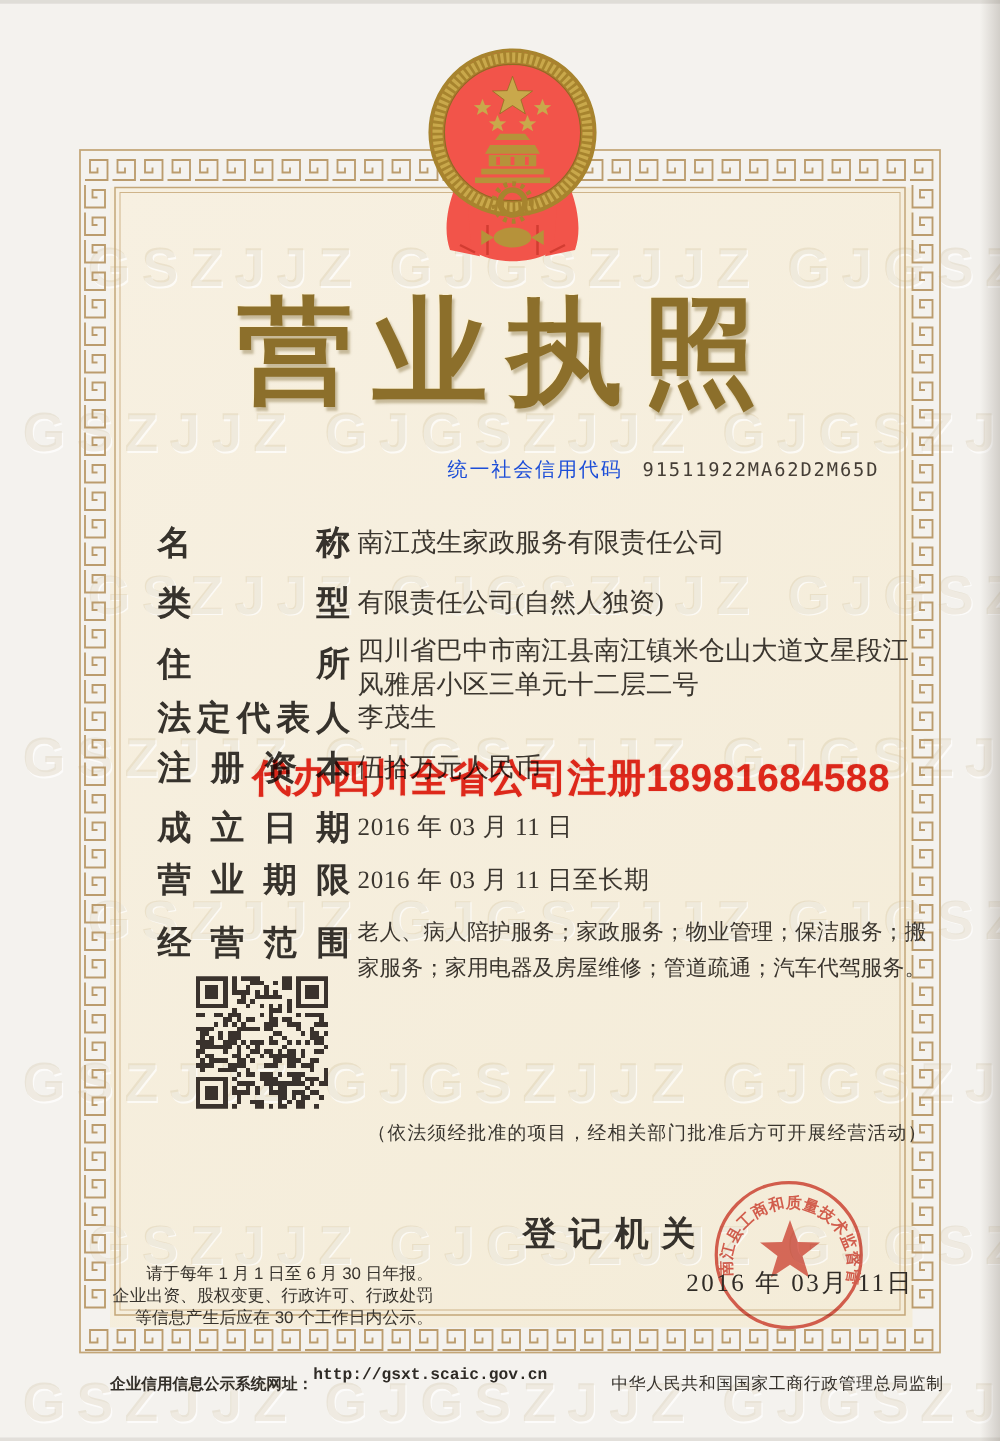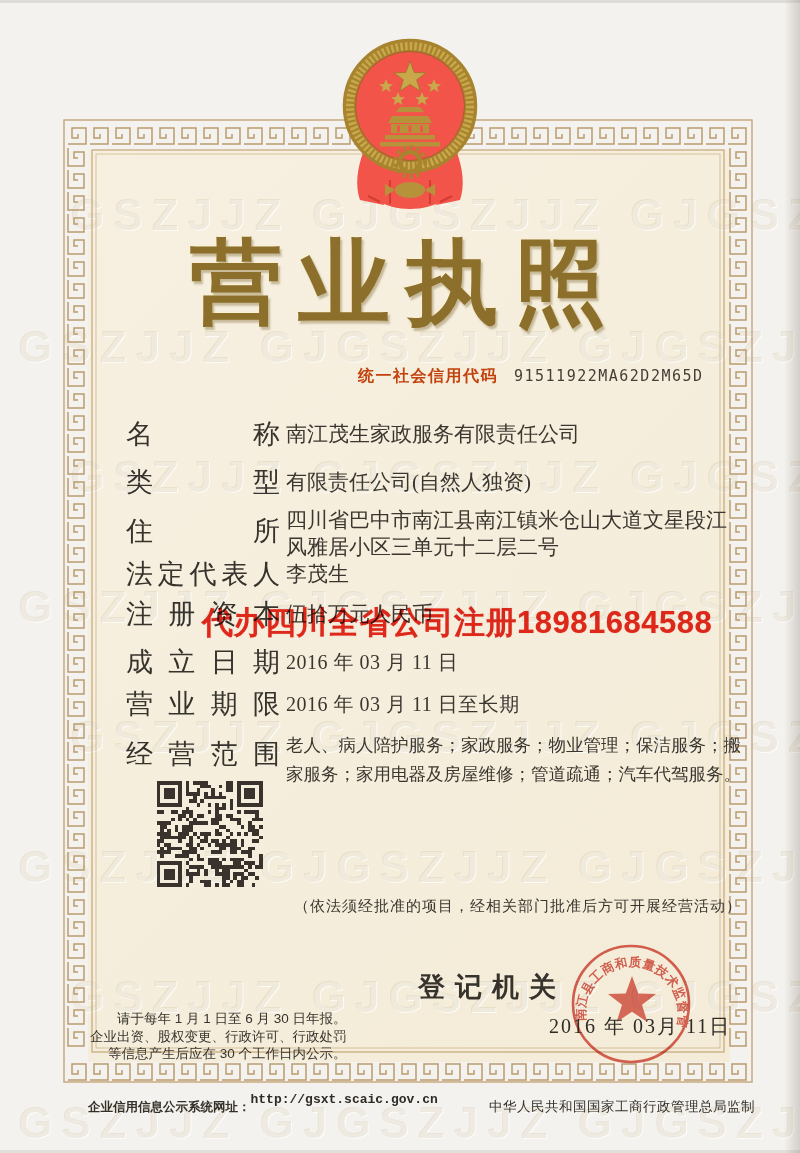--- a/index.html
+++ b/index.html
@@ -19,26 +19,26 @@
         text-shadow:1px 1px 0 rgba(255,255,255,.7);user-select:none;}
 
   .emblem{position:absolute;left:330px;top:28px;z-index:3;}
 
   .title{position:absolute;top:232px;left:0;width:800px;text-align:center;z-index:2;
         font-size:92px;line-height:1.1;font-weight:bold;letter-spacing:16px;padding-left:12px;
         color:#8c6f2b;box-sizing:border-box;
         text-shadow:2px 3px 2px rgba(110,85,25,.35),-1px -1px 1px rgba(255,240,200,.55);}
 
   .credit-line{position:absolute;left:358px;top:366px;display:flex;gap:16px;align-items:baseline;z-index:2;}
-  .credit-label{font-size:16px;font-weight:700;letter-spacing:1.5px;color:#c2410c;}
+  .credit-label{font-size:16px;font-weight:400;letter-spacing:1.5px;color:#1d4ed8;}
   .credit-code{font-family:"DejaVu Sans Mono",monospace;font-size:15px;letter-spacing:1.5px;color:#453e36;}
 
   .fields{position:absolute;left:0;top:0;width:800px;height:1153px;z-index:2;pointer-events:none;}
   .field-row{position:absolute;left:126px;display:flex;}
-  .field-label{width:154px;flex:none;font-size:27px;font-weight:400;color:#36322c;line-height:32px;
+  .field-label{width:154px;flex:none;font-size:27px;font-weight:700;color:#36322c;line-height:32px;
         text-align:justify;text-align-last:justify;text-justify:inter-character;}
   .field-value{margin-left:6px;width:456px;font-size:21px;line-height:27px;color:#3b362f;
         padding-top:3px;font-family:"Liberation Serif",serif;}
   .row-name{top:418px}.row-type{top:466px}.row-address{top:504px}.row-legal-rep{top:558px}
   .row-capital{top:598px}.row-established{top:646px}.row-term{top:688px}.row-scope{top:729px}
   .row-address .field-label{padding-top:11px}
   .row-scope .field-label{padding-top:9px}
   .row-scope .field-value{font-size:17.5px;line-height:29px;padding-top:2px;width:460px;}
   .row-established .field-value,.row-term .field-value{font-size:20px;letter-spacing:.5px;}
 

